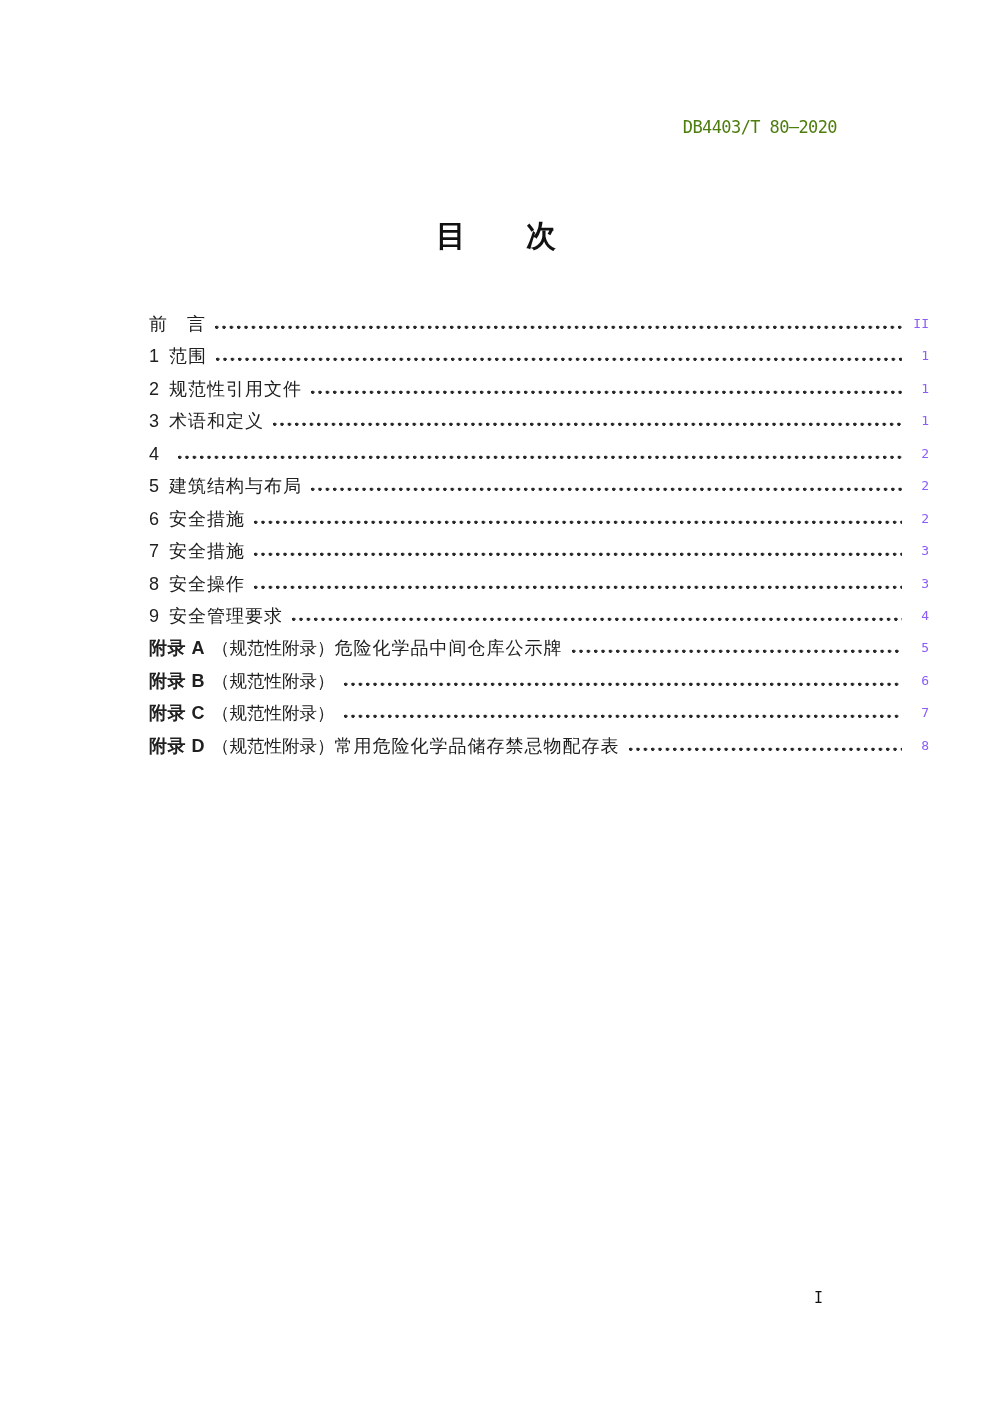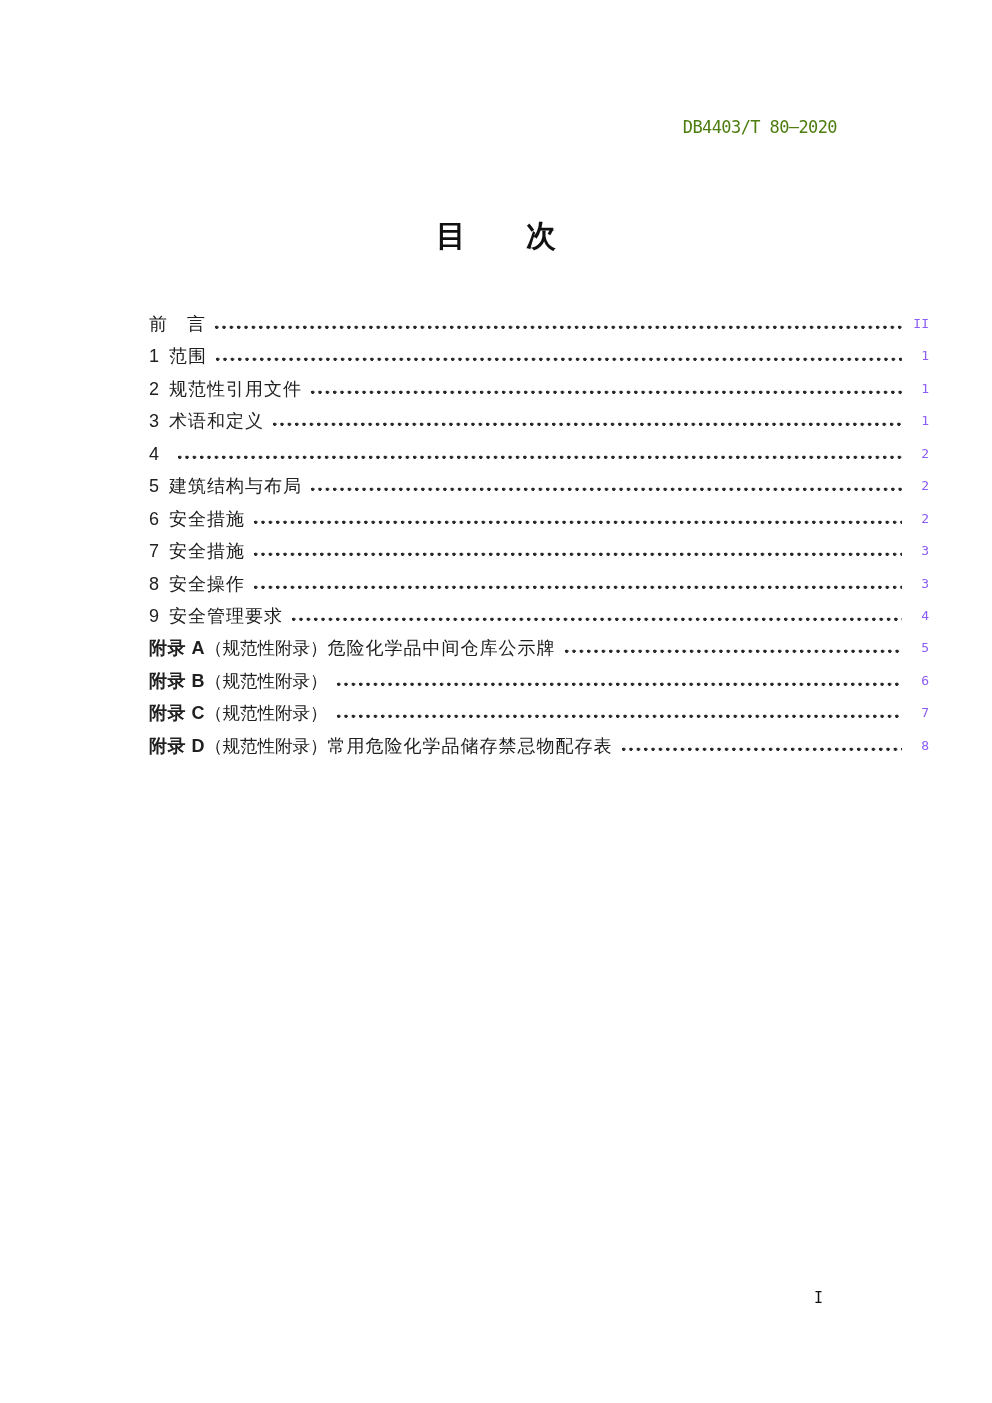--- a/index.html
+++ b/index.html
@@ -45,21 +45,21 @@
   .toc-row {
     display: flex;
     height: 32.45px;
     line-height: 32.45px;
     font-size: 18px;
     white-space: pre;
     color: #202020;
   }
   .toc-row .num { letter-spacing: 1px; margin-right: 9px; }
   .toc-row .num:empty, .toc-row .paren:empty { display: none; }
-  .toc-row.appendix .num { font-weight: bold; letter-spacing: 0.5px; margin-right: 0; }
+  .toc-row.appendix .num { font-weight: bold; letter-spacing: 0.5px; margin-right: 7px; }
   .toc-row .paren { font-size: 17.5px; letter-spacing: 0; text-align: right; }
   .toc-row .label { letter-spacing: 1px; }
   .toc-row.appendix .label { }
   .leader {
     flex: 1 1 auto;
     min-width: 12px;
     margin: 0 5px 0 9px;
     background-image: radial-gradient(circle at 1.7px 19.5px, #262626 1.45px, rgba(255,255,255,0) 1.95px);
     background-size: 7.35px 32.45px;
     background-repeat: repeat-x;

